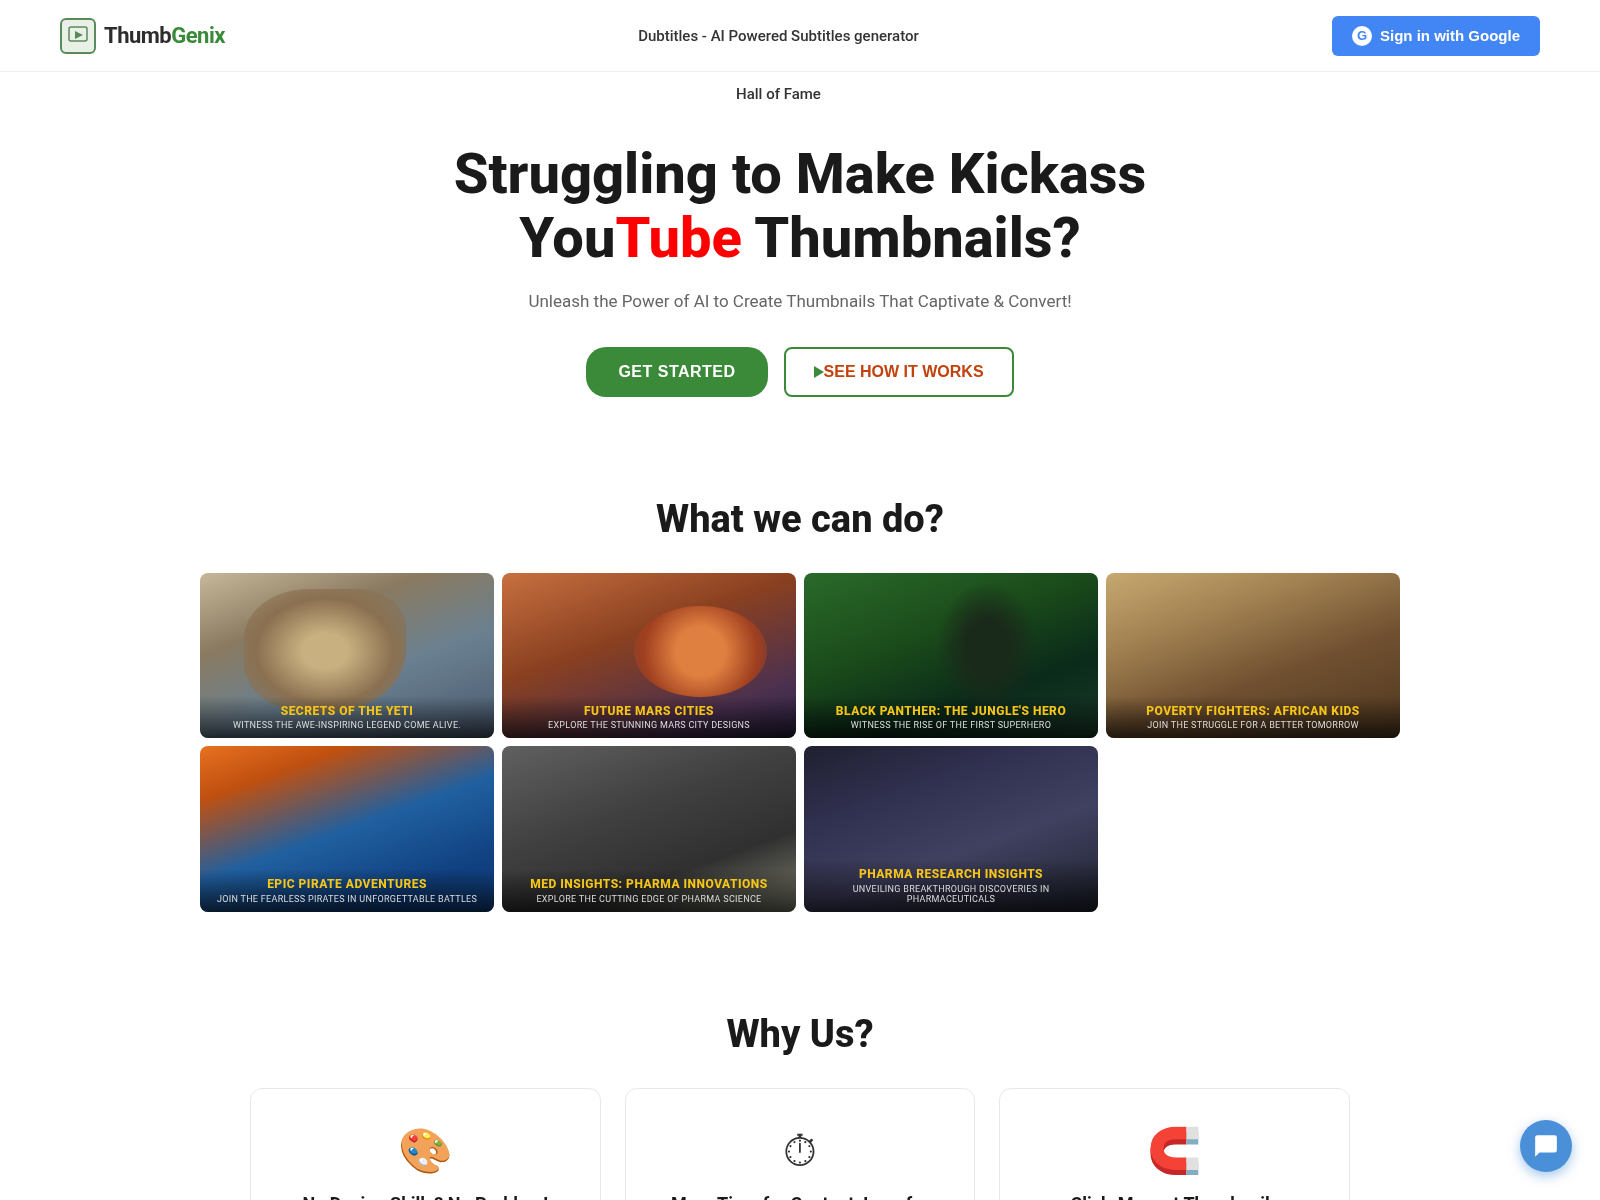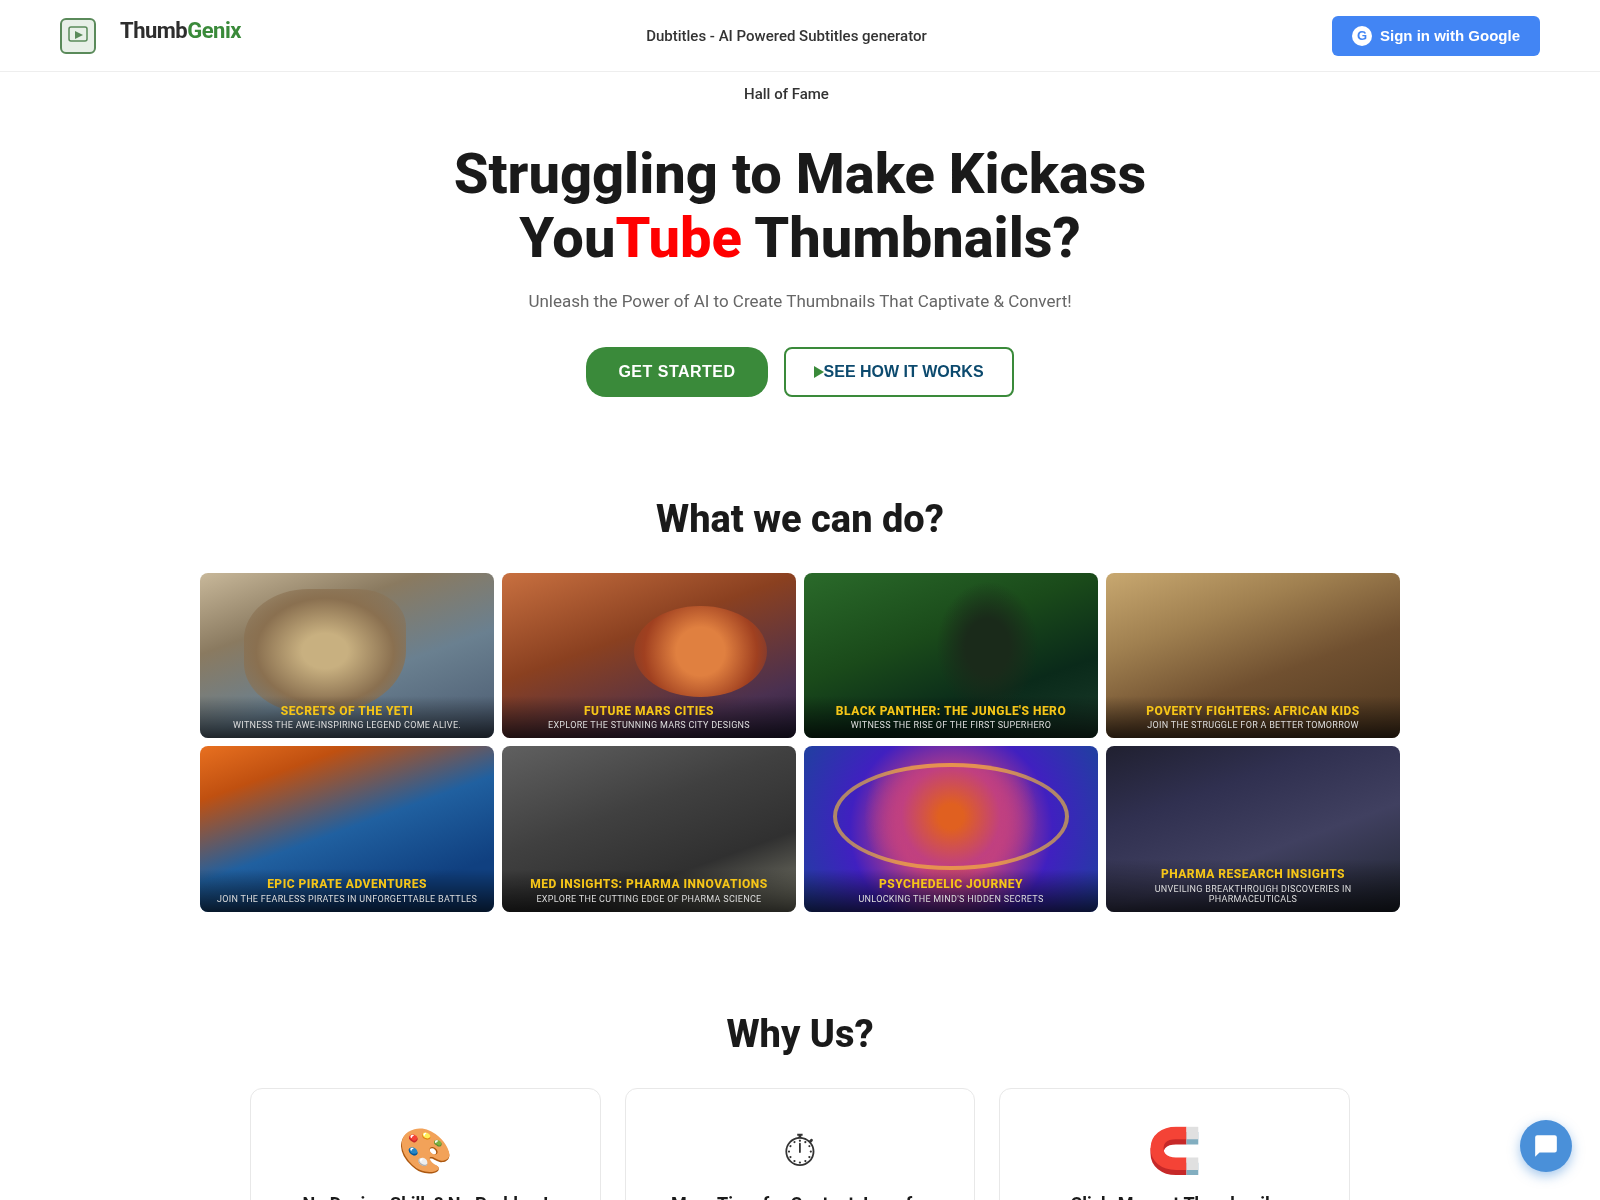--- a/index.html
+++ b/index.html
@@ -13,21 +13,22 @@
       padding: 0 60px;
       height: 72px;
       border-bottom: 1px solid #eee;
       position: sticky;
       top: 0;
       background: #fff;
       z-index: 100;
     }
     .navbar-logo {
       display: flex;
-      gap: 24px;
+      align-items: center;
+      gap: 8px;
       text-decoration: none;
     }
     .logo-icon {
       width: 36px;
       height: 36px;
       background: #e8f0e8;
       border: 2px solid #5a8a5a;
       border-radius: 6px;
       display: flex;
       align-items: center;
@@ -117,21 +118,21 @@
       font-size: 16px;
       font-weight: 700;
       cursor: pointer;
       letter-spacing: 0.5px;
     }
     .btn-see-how {
       display: flex;
       align-items: center;
       gap: 0;
       background: #fff;
-      color: #0c4a6e;
+      color: #c2410c;
       border: 2px solid #3a8a3a;
       border-radius: 8px;
       padding: 14px 28px;
       font-size: 16px;
       font-weight: 600;
       cursor: pointer;
     }
     .play-triangle {
       width: 0;
       height: 0;
@@ -389,26 +390,20 @@
       <div class="thumb-title">EPIC PIRATE ADVENTURES</div>
       <div class="thumb-subtitle">JOIN THE FEARLESS PIRATES IN UNFORGETTABLE BATTLES</div>
     </div>
   </div>
       <div class="thumb-card thumb-pharma">
     <div class="thumb-overlay">
       <div class="thumb-title">MED INSIGHTS: PHARMA INNOVATIONS</div>
       <div class="thumb-subtitle">EXPLORE THE CUTTING EDGE OF PHARMA SCIENCE</div>
     </div>
   </div>
-      <div class="thumb-card thumb-psychedelic">
-    <div class="thumb-overlay">
-      <div class="thumb-title">PSYCHEDELIC JOURNEY</div>
-      <div class="thumb-subtitle">UNLOCKING THE MIND'S HIDDEN SECRETS</div>
-    </div>
-  </div>
       <div class="thumb-card thumb-research">
     <div class="thumb-overlay">
       <div class="thumb-title">PHARMA RESEARCH INSIGHTS</div>
       <div class="thumb-subtitle">UNVEILING BREAKTHROUGH DISCOVERIES IN PHARMACEUTICALS</div>
     </div>
   </div>
     </div>
 </section>
 
 <section class="section-why">

